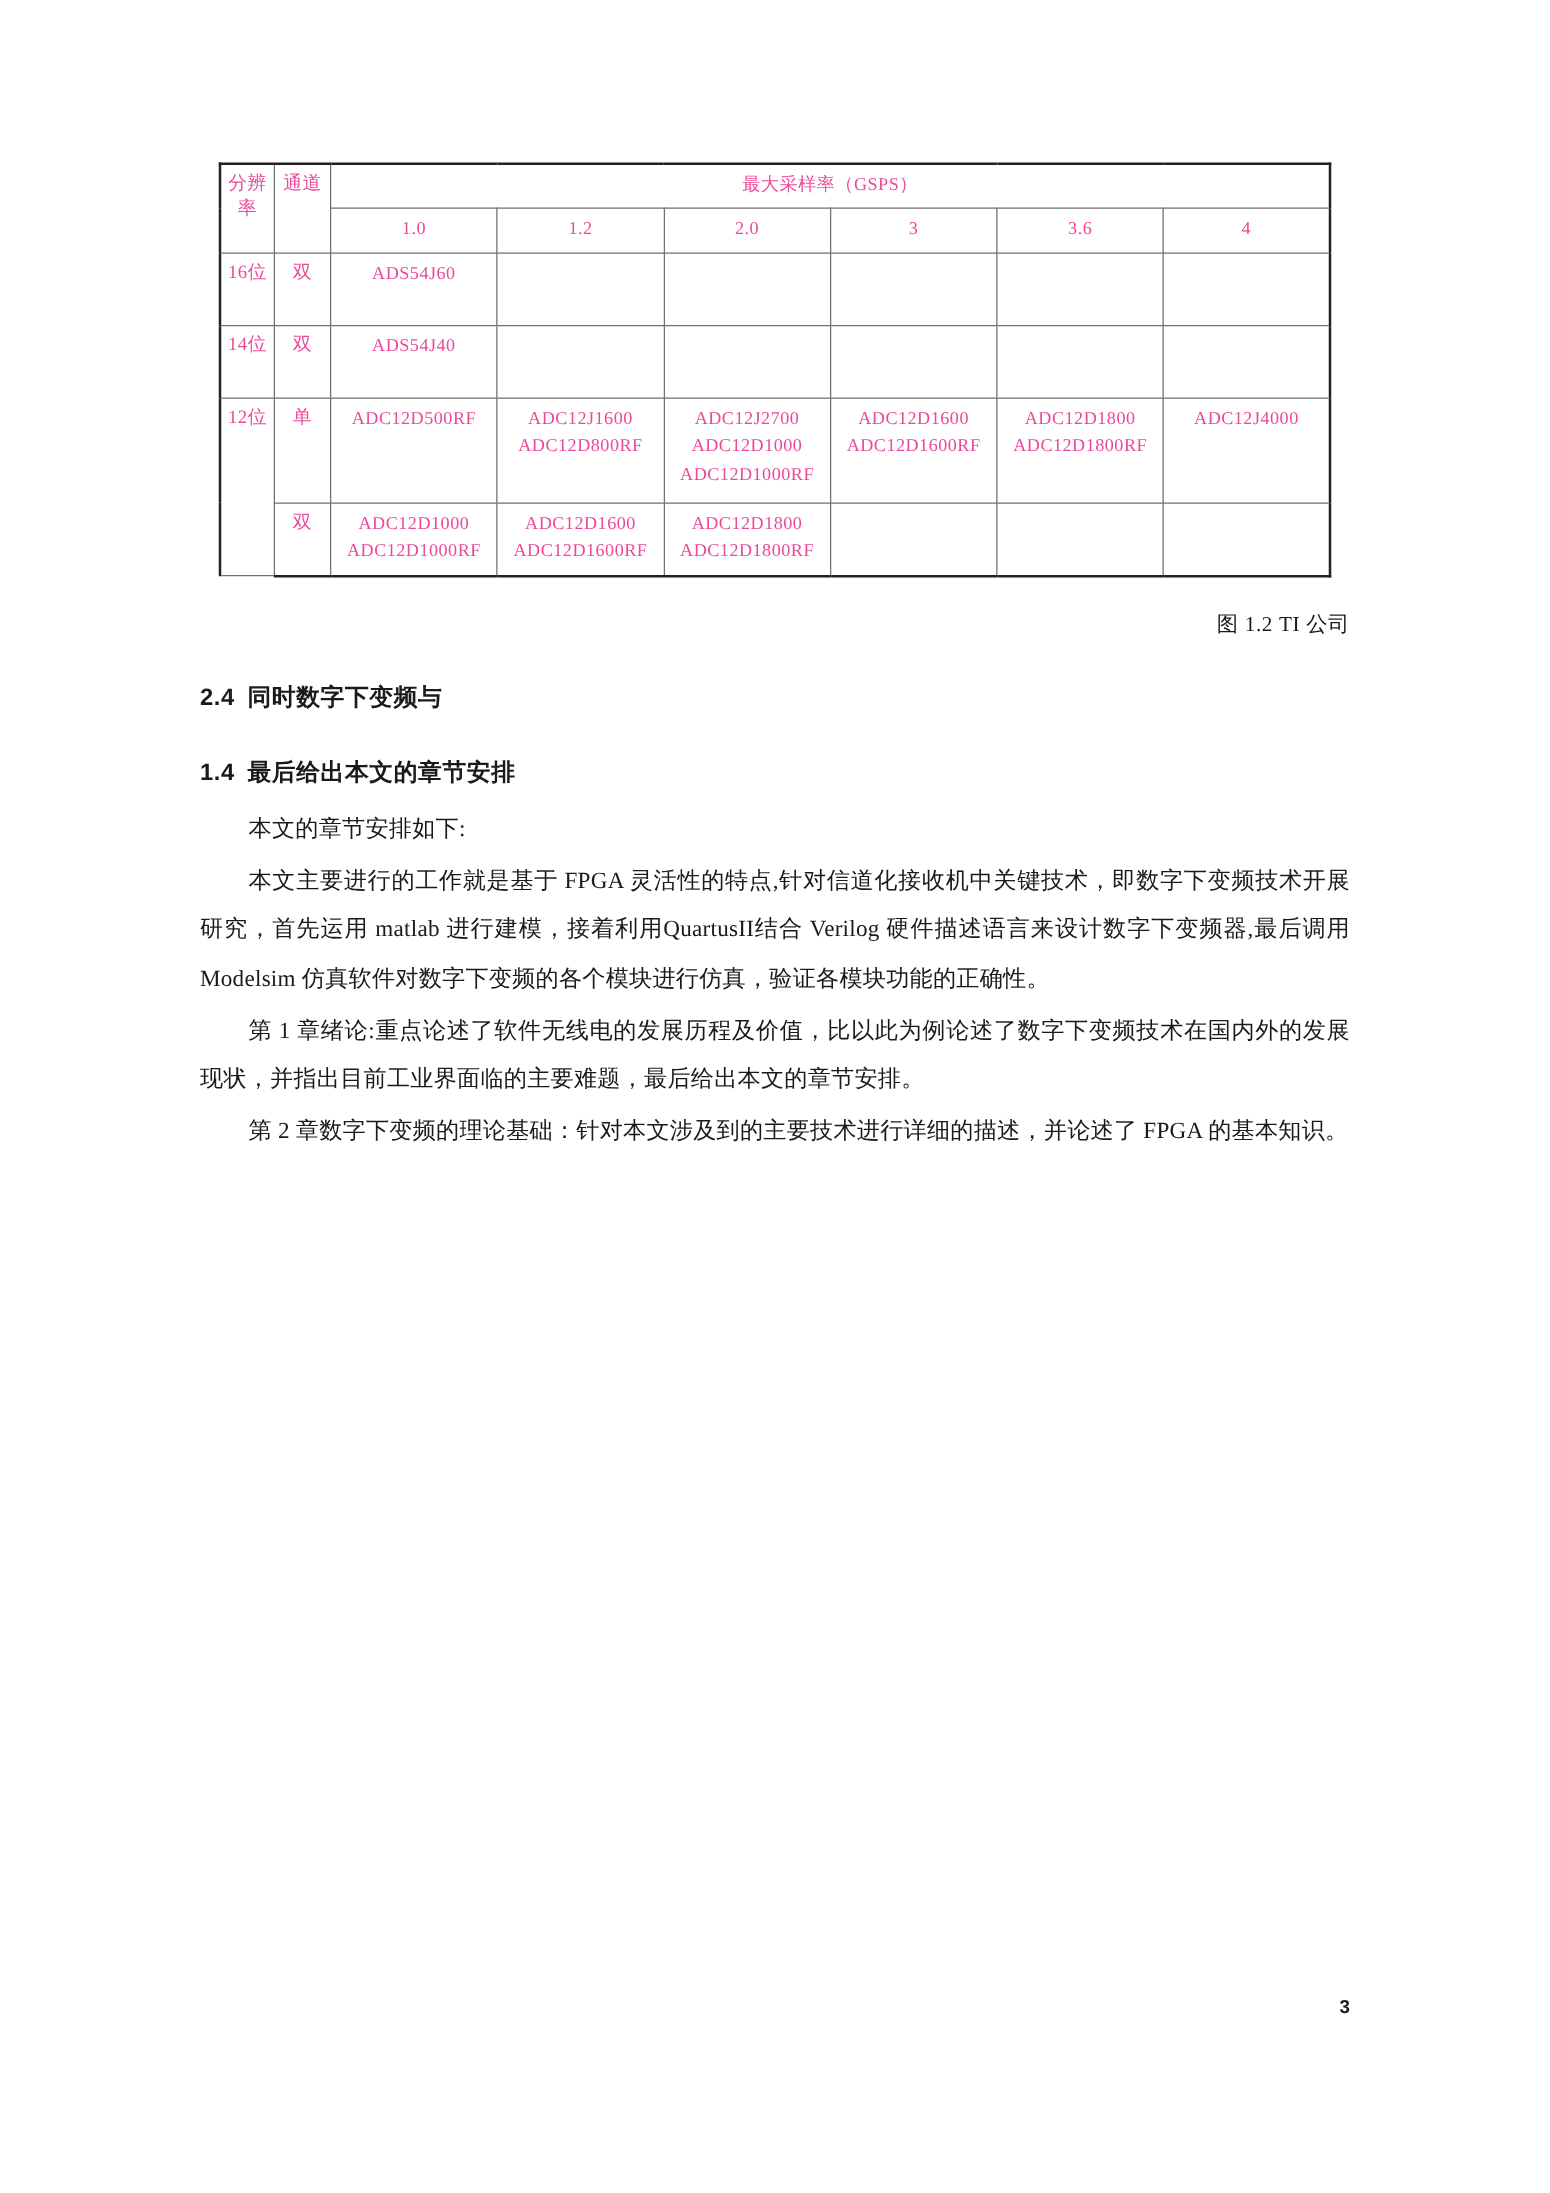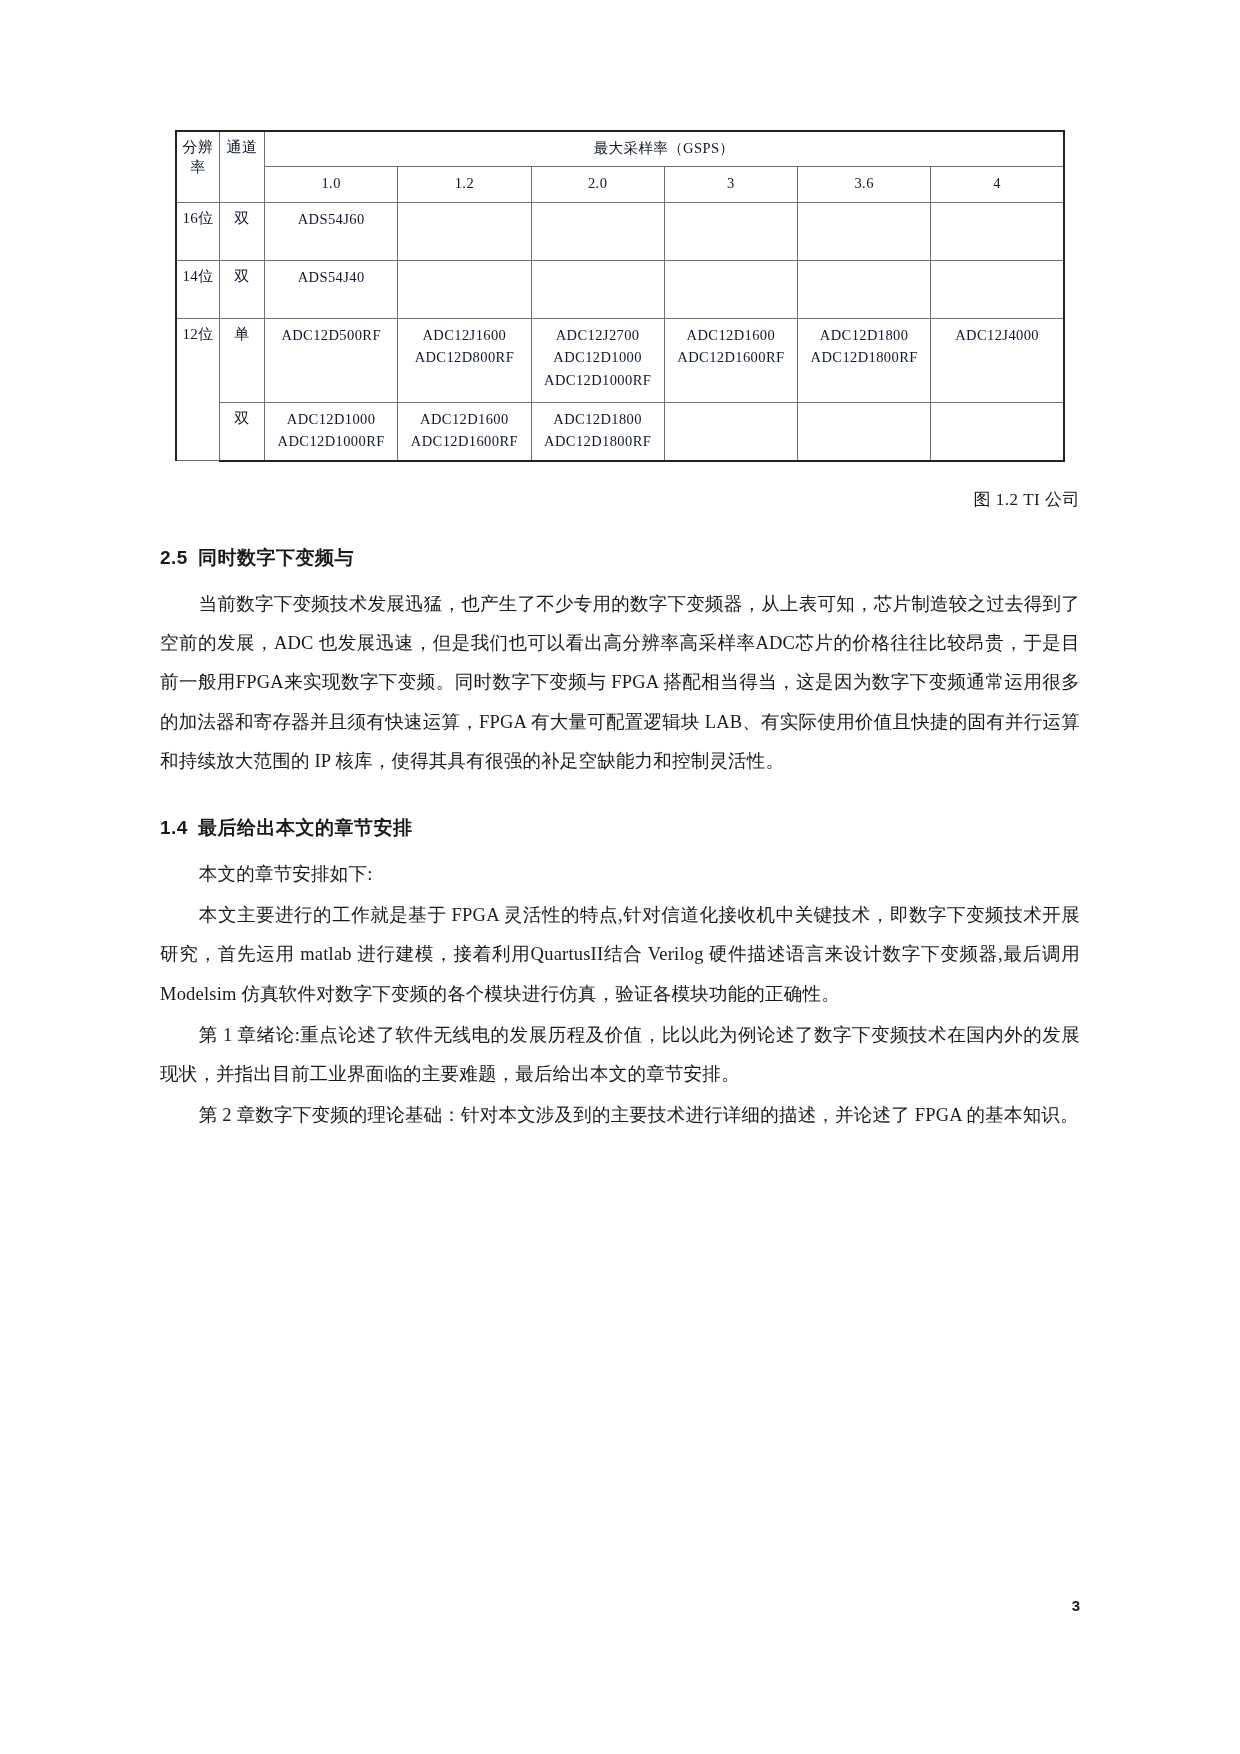--- a/index.html
+++ b/index.html
@@ -38,21 +38,21 @@
   }
   table.adc td, table.adc th {
     border: 1px solid #6f6f6f;
     font-weight: normal;
     text-align: center;
     vertical-align: top;
     font-size: 14.5px;
     line-height: 1.55;
     padding: 5px 2px 7px 2px;
     letter-spacing: 0.4px;
-    color: #0f172a;
+    color: #ec4899;
     font-family: Liberation Serif, serif;
   }
   table.adc .outer-l { border-left: 2px solid #222; }
   table.adc .outer-r { border-right: 2px solid #222; }
   table.adc tr.first-row td { border-top: 2px solid #222; }
   table.adc tr.last-row td { border-bottom: 2px solid #222; }
 
   .col-res   { width: 38px; }
   .col-chan  { width: 40px; }
   .col-d     { width: 135px; }
@@ -222,23 +222,22 @@
           <td class="col-d cell-list"></td>
           <td class="col-d cell-list outer-r"></td>
         </tr>
       </tbody>
     </table>
   </div>
 
   <div class="caption">图 1.2 TI 公司</div>
 
   <h2 class="sec">
-    <span class="num">2.5</span><span>同时数字下变频与</span>
+    <span class="num">2.4</span><span>同时数字下变频与</span>
   </h2>
-  <p class="body indent">当前数字下变频技术发展迅猛，也产生了不少专用的数字下变频器，从上表可知，芯片制造较之过去得到了空前的发展，ADC 也发展迅速，但是我们也可以看出高分辨率高采样率ADC芯片的价格往往比较昂贵，于是目前一般用FPGA来实现数字下变频。同时数字下变频与 FPGA 搭配相当得当，这是因为数字下变频通常运用很多的加法器和寄存器并且须有快速运算，FPGA 有大量可配置逻辑块 LAB、有实际使用价值且快捷的固有并行运算和持续放大范围的 IP 核库，使得其具有很强的补足空缺能力和控制灵活性。</p>
 
   <h2 class="sec">
     <span class="num">1.4</span><span>最后给出本文的章节安排</span>
   </h2>
   <p class="body indent">本文的章节安排如下:</p>
   <p class="body indent">本文主要进行的工作就是基于 FPGA 灵活性的特点,针对信道化接收机中关键技术，即数字下变频技术开展研究，首先运用 matlab 进行建模，接着利用QuartusII结合 Verilog 硬件描述语言来设计数字下变频器,最后调用 Modelsim 仿真软件对数字下变频的各个模块进行仿真，验证各模块功能的正确性。</p>
   <p class="body indent">第 1 章绪论:重点论述了软件无线电的发展历程及价值，比以此为例论述了数字下变频技术在国内外的发展现状，并指出目前工业界面临的主要难题，最后给出本文的章节安排。</p>
   <p class="body indent">第 2 章数字下变频的理论基础：针对本文涉及到的主要技术进行详细的描述，并论述了 FPGA 的基本知识。</p>
 
   <div class="pagenum">3</div>

